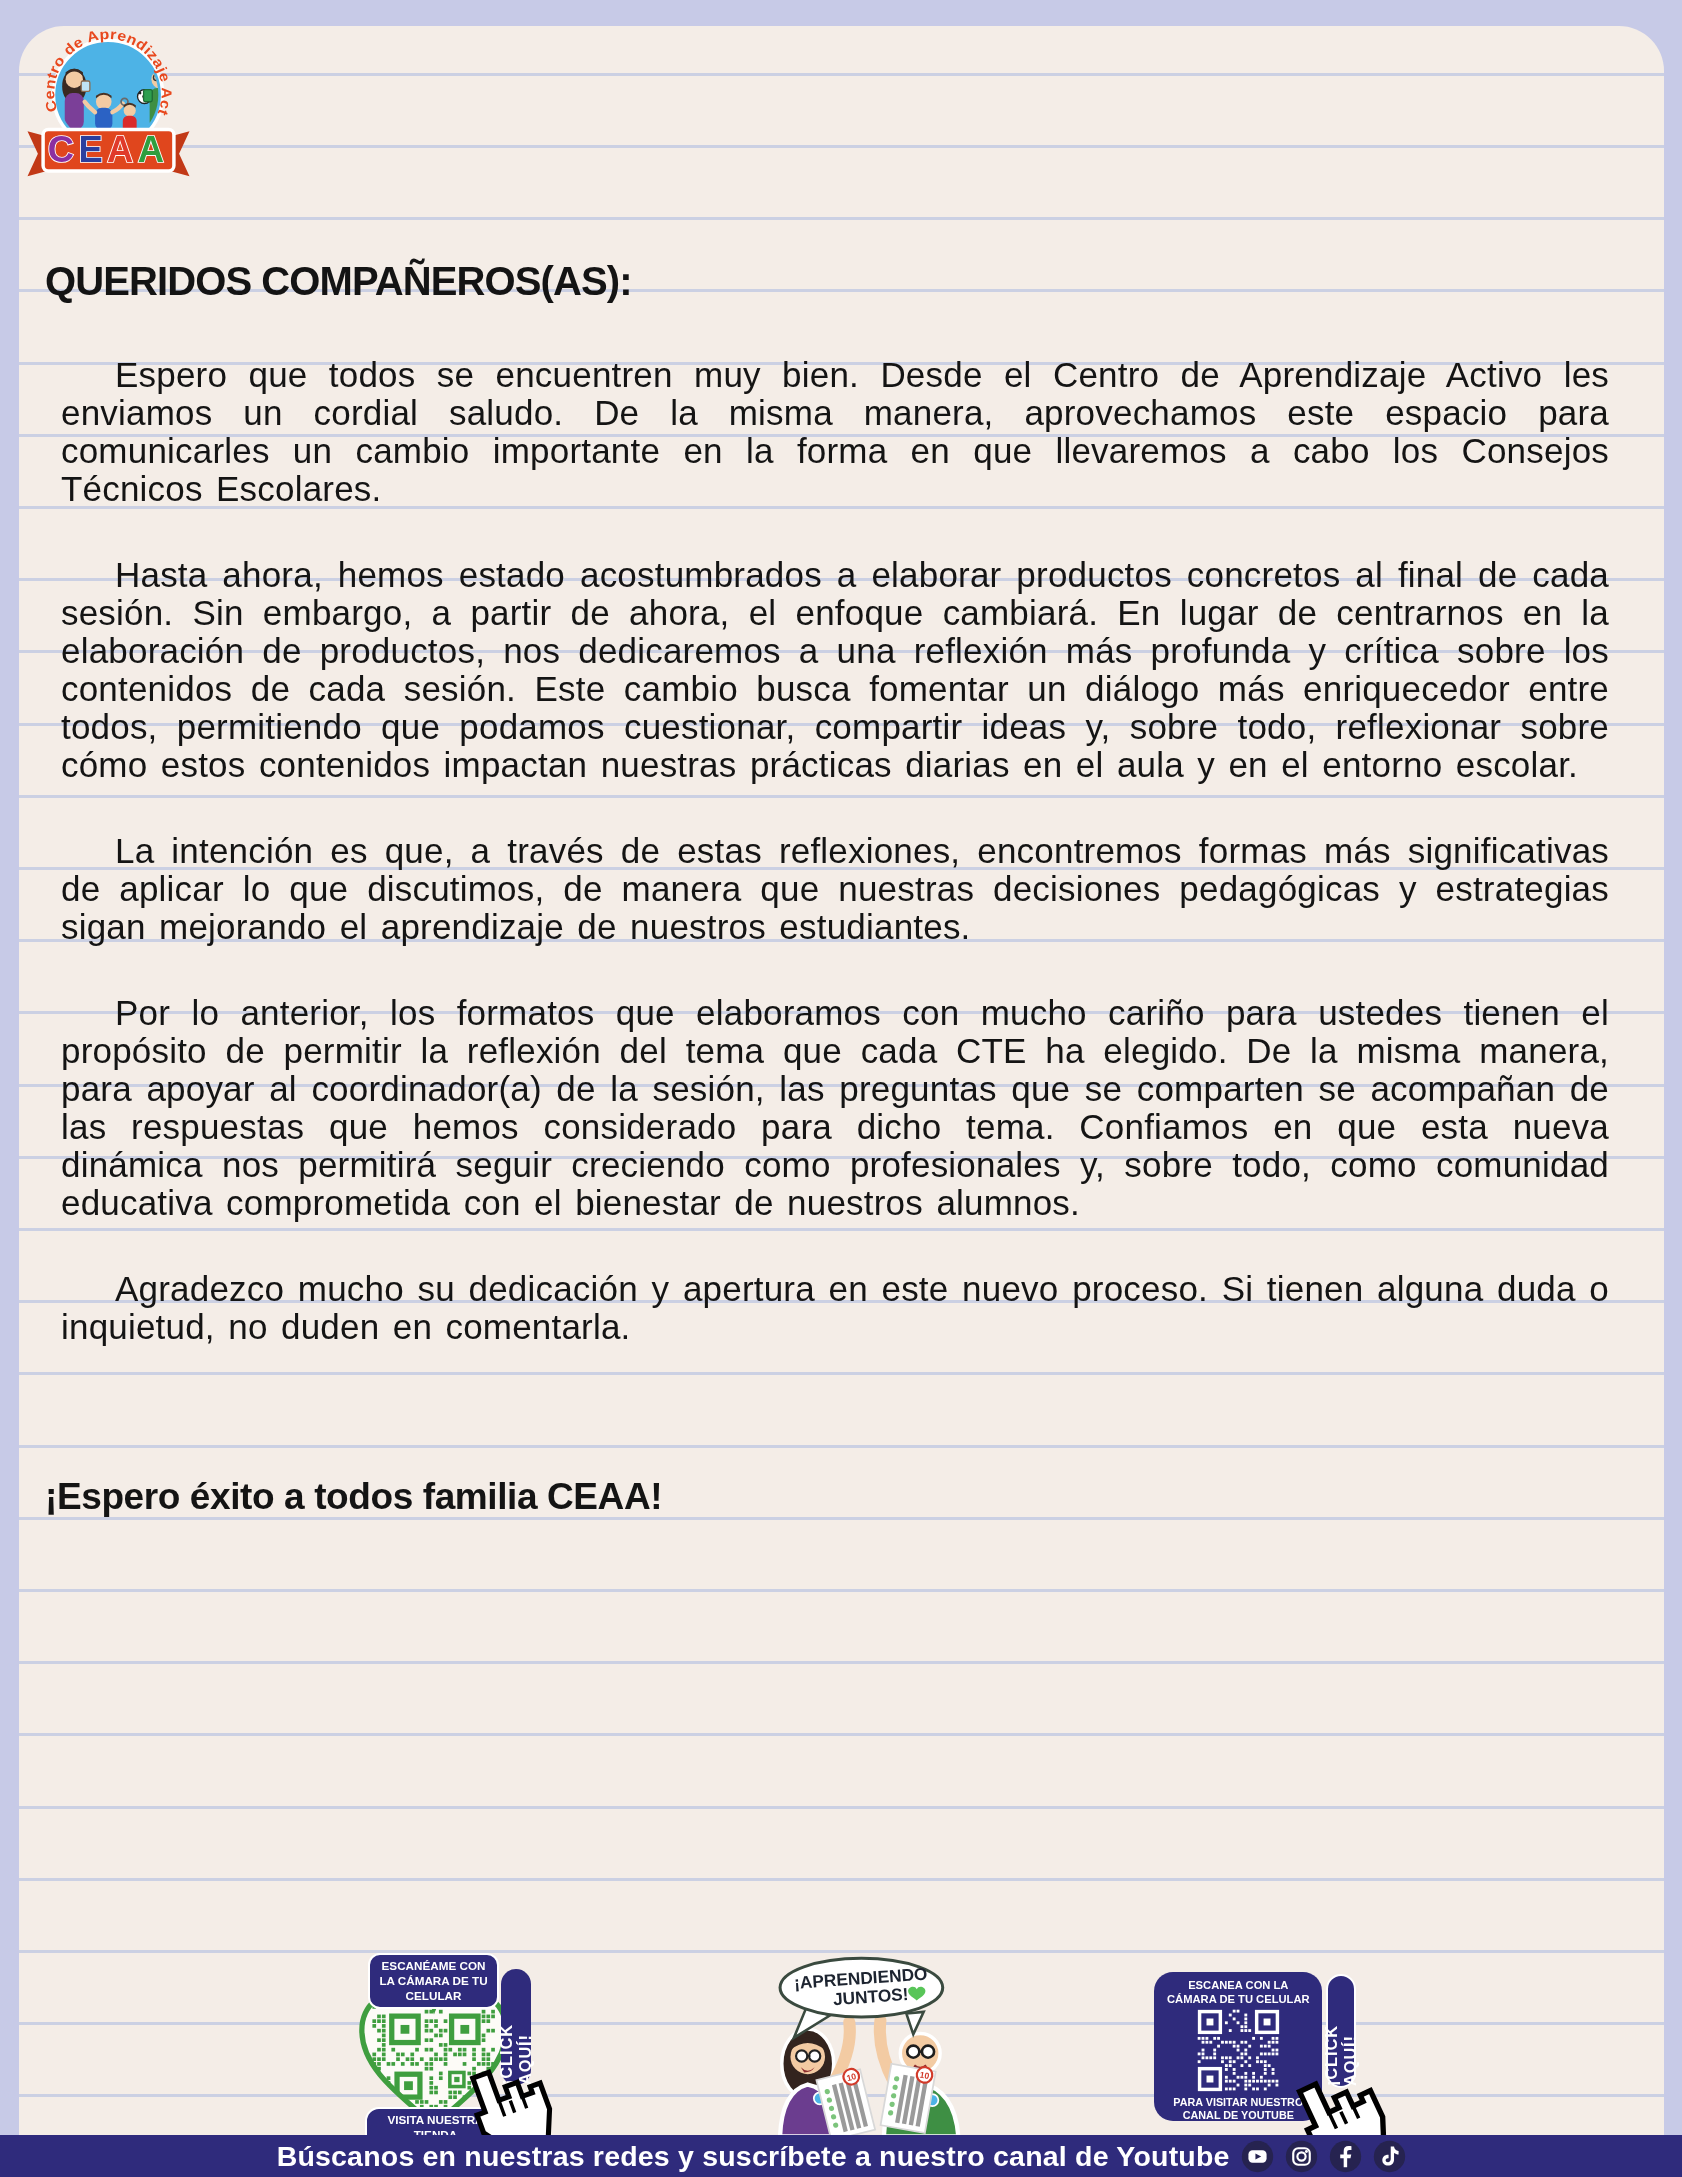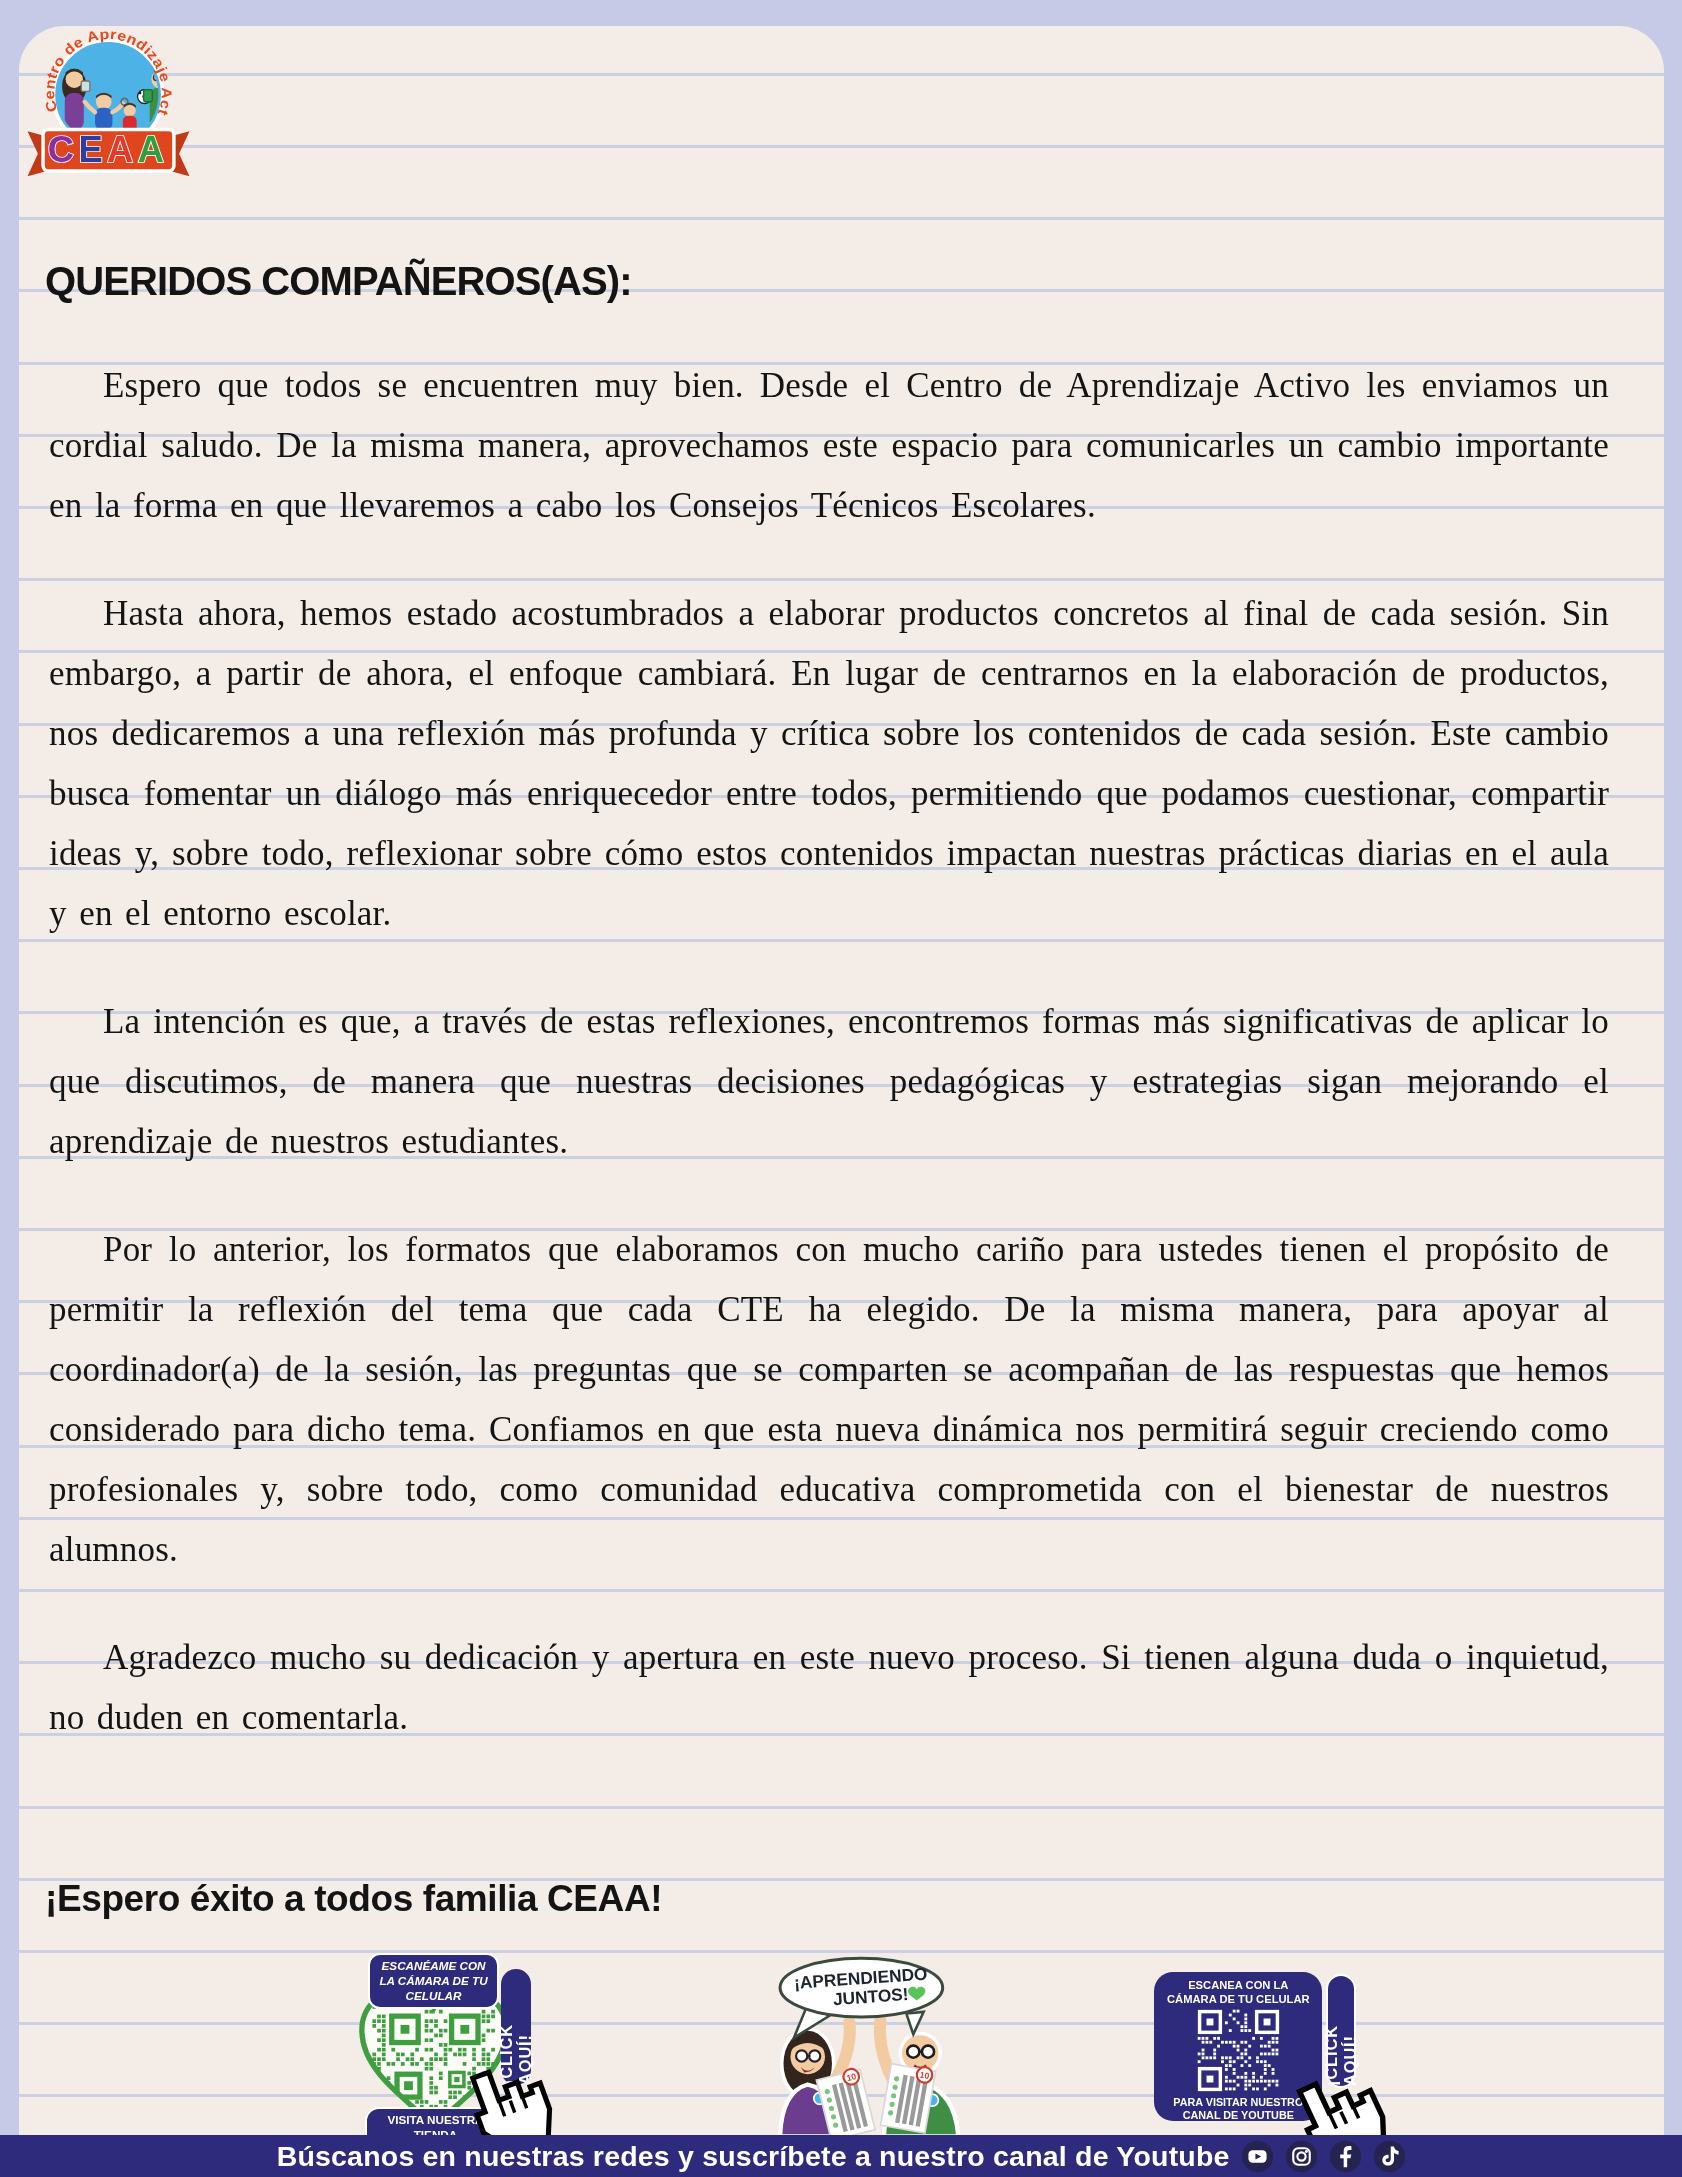--- a/index.html
+++ b/index.html
@@ -10,35 +10,35 @@
   #stage{position:relative;width:1683px;height:2177px;background:var(--lav);
     overflow:hidden;font-family:"Liberation Sans","DejaVu Sans",sans-serif;}
   #paper{position:absolute;left:19px;top:26px;width:1645px;height:2151px;
     background:var(--paper);border-radius:45px 45px 0 0;overflow:hidden;}
   .rule{position:absolute;left:0;width:100%;height:2.6px;background:var(--rule);}
 
   #logo{position:absolute;left:24px;top:28.5px;width:169px;height:149px;}
 
   #letter{position:absolute;left:45px;right:74px;top:259px;color:var(--ink);}
   .greeting{font-size:40px;font-weight:800;letter-spacing:-0.9px;margin:0 0 52px 0;}
-  .para{font-size:35px;line-height:60px;text-align:justify;text-align-last:left;
-    text-indent:54px;margin:0 0 48px 4px;letter-spacing:0.2px;word-spacing:3.5px;font-family:Liberation Serif, serif;}
+  .para{font-size:35px;line-height:38px;text-align:justify;text-align-last:left;
+    text-indent:54px;margin:0 0 48px 16px;letter-spacing:0.2px;word-spacing:3.5px;}
   .closing{font-size:37px;font-weight:800;margin:130px 0 0 0;letter-spacing:-0.4px;}
 
   .pill{position:absolute;background:var(--indigo);color:#fff;font-weight:700;
     text-align:center;border:2.6px solid #fff;border-radius:12px;
     font-size:11.7px;line-height:1.25;padding:4.3px 5.2px;box-sizing:border-box;}
   .vribbon{position:absolute;background:var(--indigo);color:#fff;font-weight:700;
     border-radius:15.6px;display:flex;align-items:center;justify-content:center;
     writing-mode:vertical-rl;text-orientation:mixed;transform:rotate(180deg);
     font-size:16.4px;letter-spacing:0.9px;box-sizing:border-box;}
   .hand{position:absolute;pointer-events:none;}
 
   #store-block{position:absolute;left:342px;top:1946px;width:259px;height:190px;}
-  #store-top-pill{left:26px;top:7px;width:131px;font-style:italic;}
+  #store-top-pill{left:26px;top:7px;width:131px;}
   #store-heart{position:absolute;left:3.5px;top:31px;width:176px;height:161px;}
   #store-bottom-pill{left:22.5px;top:161px;width:142px;border-radius:14px;}
   #store-ribbon{left:159px;top:22.5px;width:30px;height:116px;}
   #store-hand{left:109px;top:118px;width:102px;height:102px;}
 
   #mascots{position:absolute;left:754px;top:1953px;width:239px;height:183px;overflow:hidden;}
 
   #yt-block{position:absolute;left:1150px;top:1953px;width:294px;height:183px;}
   #yt-card{position:absolute;left:4.3px;top:19px;width:168px;height:149px;
     background:var(--indigo);border-radius:19px;color:#fff;text-align:center;

